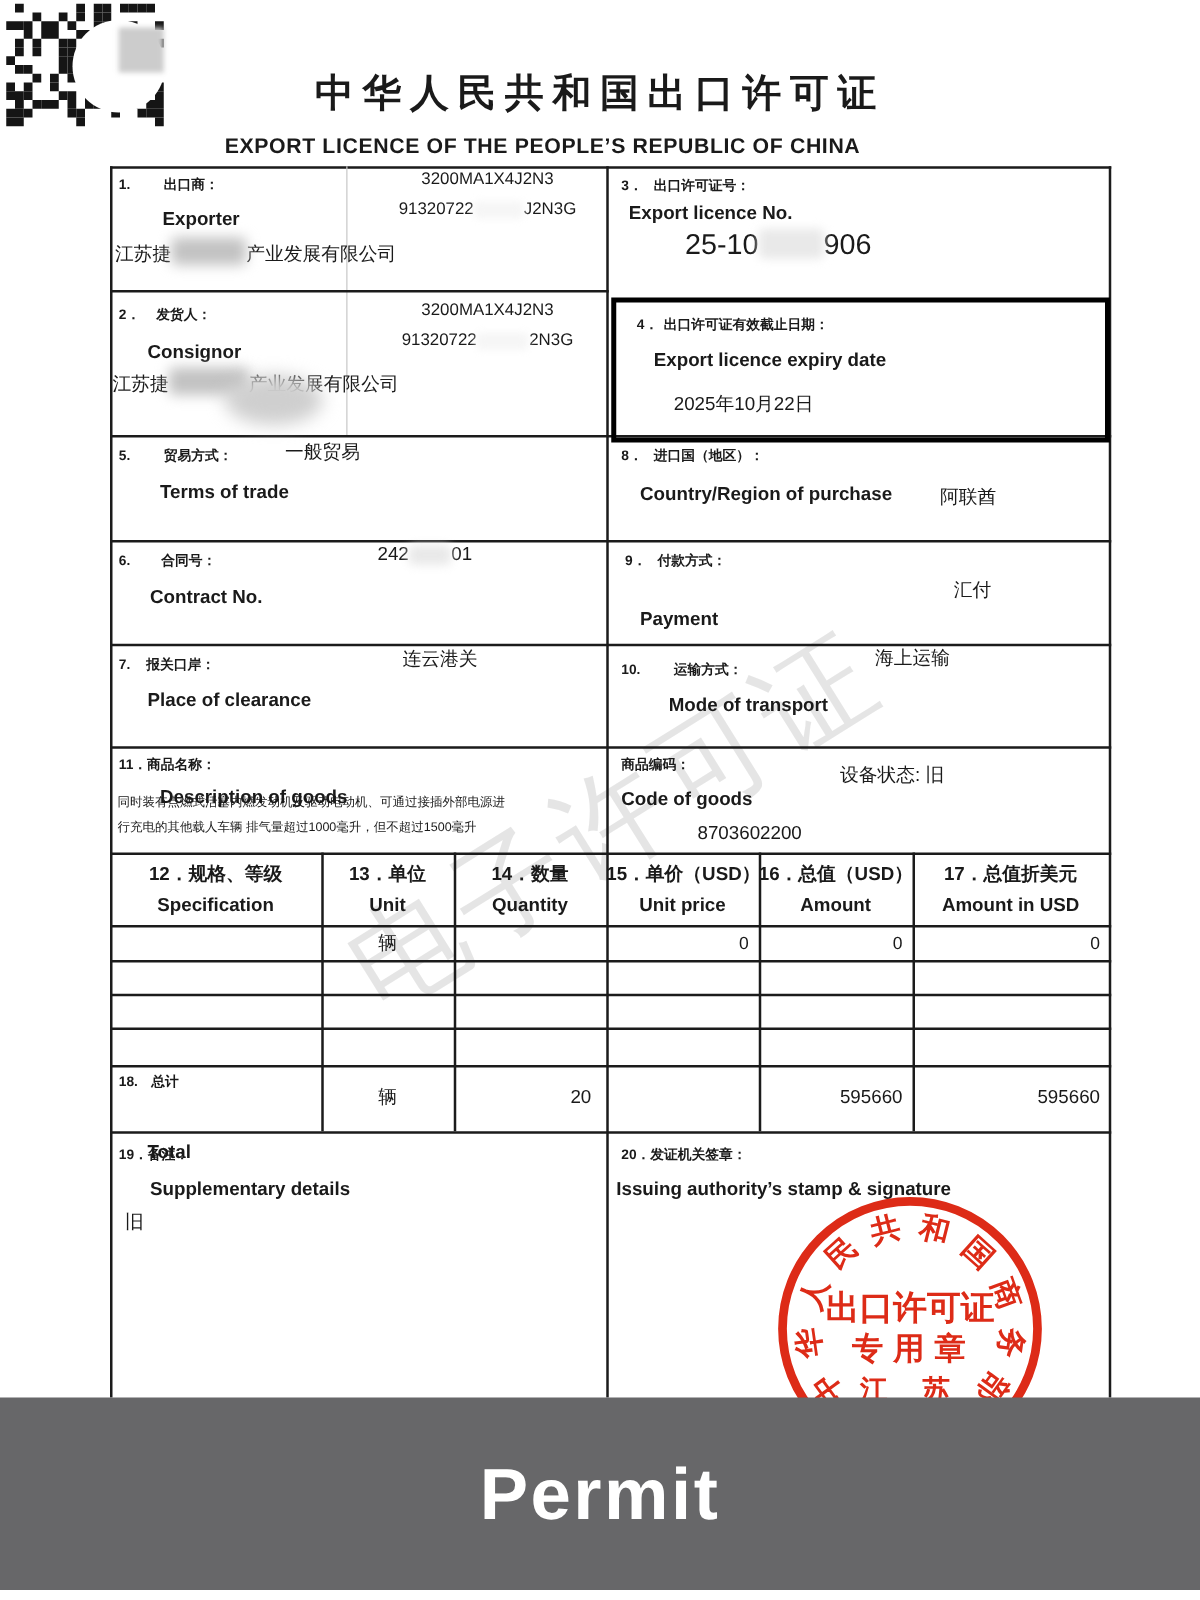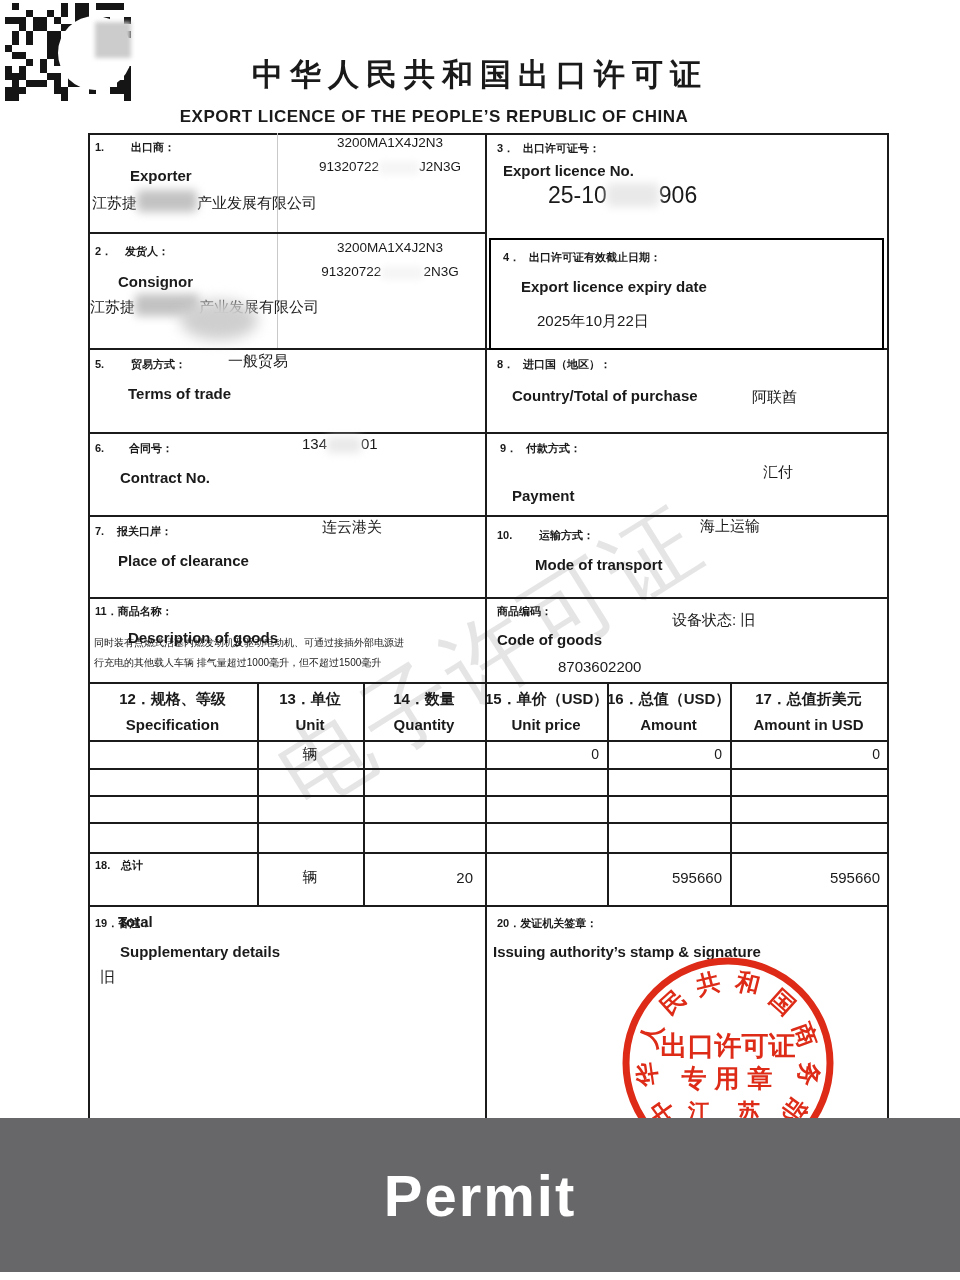--- a/index.html
+++ b/index.html
@@ -26,21 +26,21 @@
   #watermark{position:absolute;left:252px;top:596px;font-size:90px;letter-spacing:6px;
              color:#c3c3c3;opacity:.42;transform:rotate(-32deg);white-space:nowrap;z-index:0;}
   #qr{position:absolute;left:5px;top:3px;display:grid;
       grid-template-rows:repeat(14,7px);grid-template-columns:repeat(18,7px);}
   #qr i{background:#151515;}
   .th-line1,.th-line2{position:absolute;width:100%;text-align:center;
       font-weight:bold;font-size:15px;white-space:nowrap;}
   .th-line1{top:8px;} .th-line2{top:34px;}
   .th{position:absolute;top:682px;height:58px;}
   #box4{position:absolute;left:489px;top:238px;width:391px;height:108px;
-        border:2px solid #000000;}
+        border:4px solid #000000;text-align:center;}
   #desc{position:absolute;left:94px;top:633px;width:315px;height:50px;overflow:hidden;
         font-size:10px;line-height:20px;}
   #footer{position:absolute;left:0;top:1118px;width:960px;height:154px;z-index:10;
           display:flex;align-items:center;justify-content:center;}
   #footer .label{color:#fff;font-size:58px;font-weight:600;letter-spacing:2px;}
   #stamp{position:absolute;left:618px;top:953px;z-index:2;}
   .ring-ch{font-size:24px;font-weight:bold;text-anchor:middle;dominant-baseline:middle;}
   .stamp-center{font-weight:bold;text-anchor:middle;}
   .codes{position:absolute;width:190px;text-align:center;font-size:13.5px;white-space:nowrap;}
 </style>
@@ -252,30 +252,30 @@
     <span class="no" style="min-width:36px;">5.</span><span>贸易方式：</span>
   </div>
   <div class="val" style="left:228px;top:352px;">一般贸易</div>
   <div class="en" style="left:128px;top:385px;">Terms of trade</div>
 </div>
 
 <div>
   <div class="lbl" style="left:497px;top:357px;">
     <span class="no" style="min-width:26px;">8．</span><span>进口国（地区）：</span>
   </div>
-  <div class="en" style="left:512px;top:387px;">Country/Total of purchase</div>
+  <div class="en" style="left:512px;top:387px;">Country/Region of purchase</div>
   <div class="val" style="left:752px;top:388px;">阿联酋</div>
 </div>
 
 <div>
   <div class="lbl" style="left:95px;top:441px;">
     <span class="no" style="min-width:34px;">6.</span><span>合同号：</span>
   </div>
   <div class="val" style="left:302px;top:435px;">
-    <span>134</span><span class="smudge sm-lite" style="width:34px;height:16px;"></span><span>01</span>
+    <span>242</span><span class="smudge sm-lite" style="width:34px;height:16px;"></span><span>01</span>
   </div>
   <div class="en" style="left:120px;top:469px;">Contract No.</div>
 </div>
 
 <div>
   <div class="lbl" style="left:500px;top:441px;">
     <span class="no" style="min-width:26px;">9．</span><span>付款方式：</span>
   </div>
   <div class="en" style="left:512px;top:467px;margin-top:20px;">Payment</div>
   <div class="val" style="left:763px;top:463px;">汇付</div>

